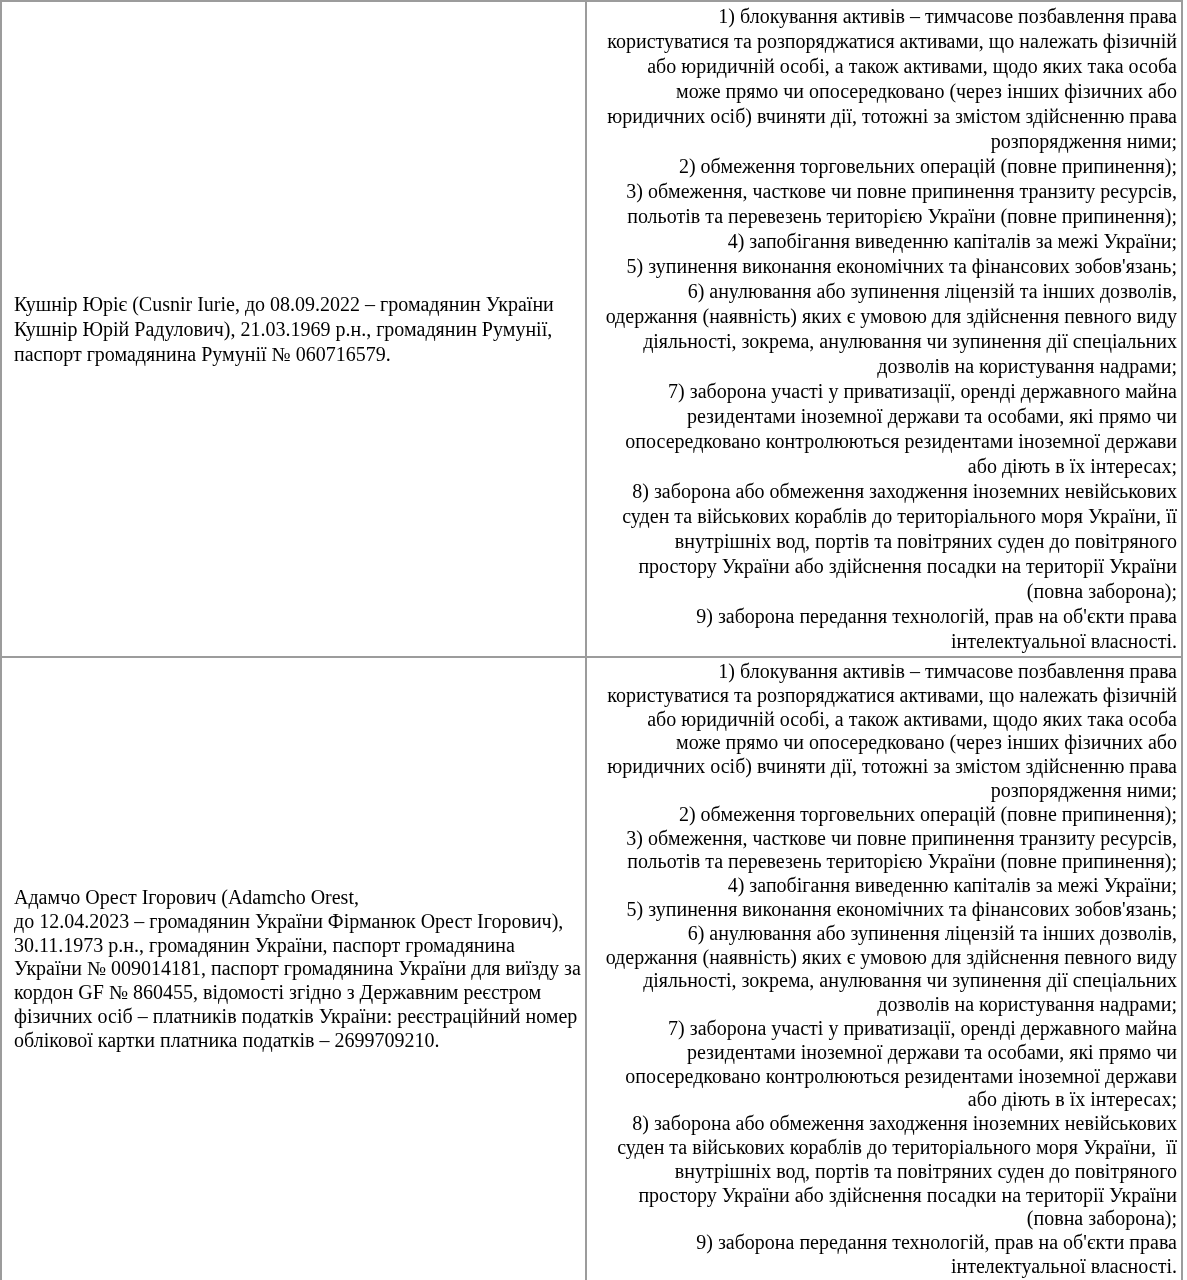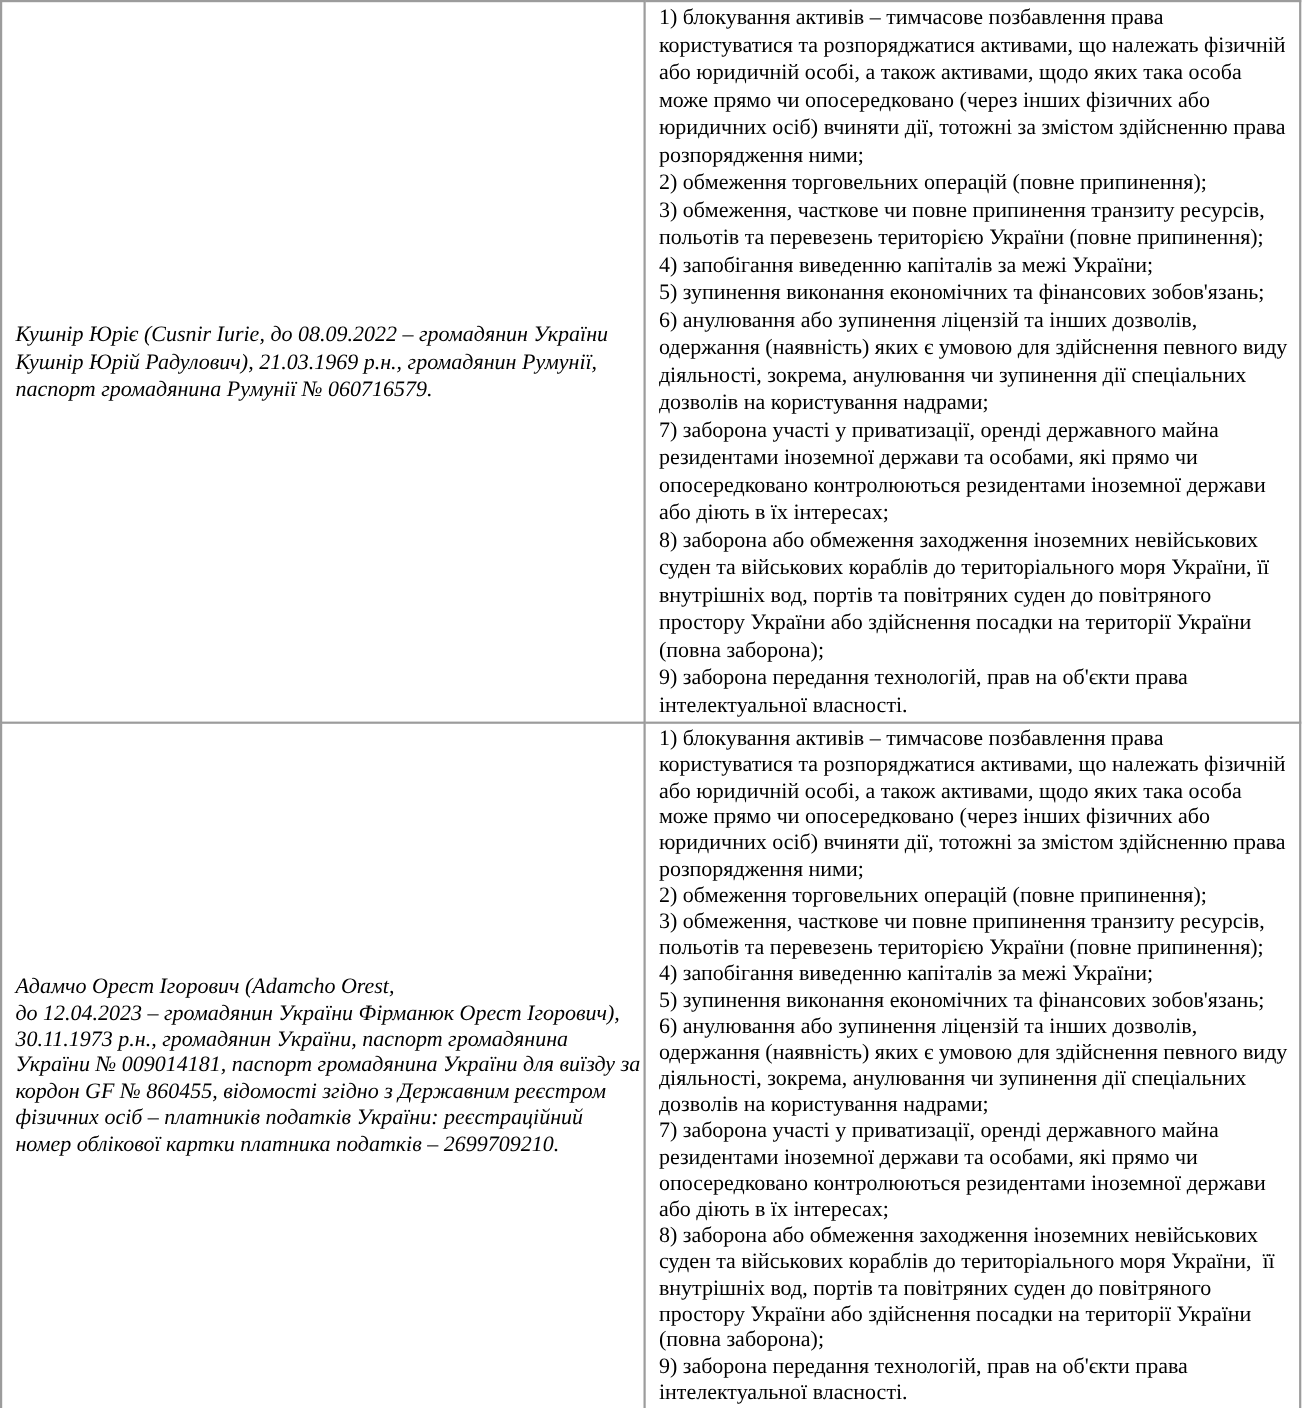--- a/index.html
+++ b/index.html
@@ -22,25 +22,25 @@
   .doc-table td {
     border: 2px solid #9c9c9c;
     overflow: hidden;
   }
   col.col-person { width: 585px; }
   col.col-sanctions { width: 596px; }
 
   td.person-cell {
     vertical-align: middle;
     padding: 4px 2px 4px 12px;
-    font-style: italic;
   }
   td.sanctions-cell {
     vertical-align: top;
     padding: 2px 4px 2px 12px;
+    text-align: right;
   }
   tr.row-1 td { line-height: 25px; }
   tr.row-2 td { line-height: 23.8px; }
 
   .pre { white-space: pre-wrap; }
   .s-item { margin: 0; padding: 0; }
 </style>
 </head>
 <body>
 

